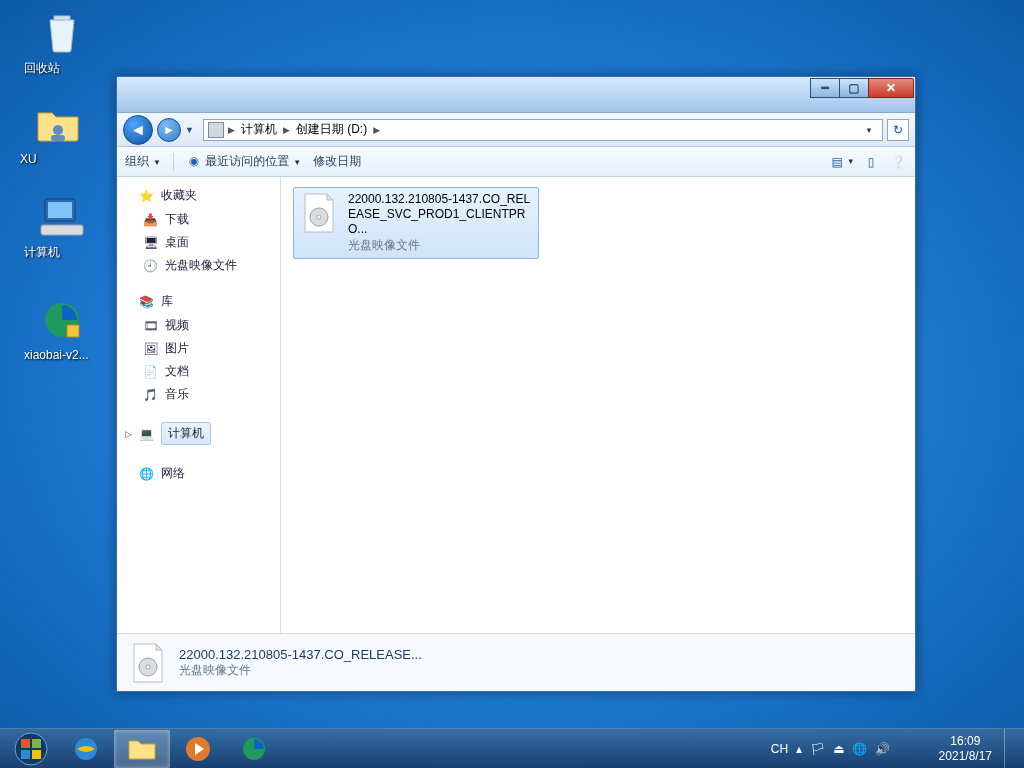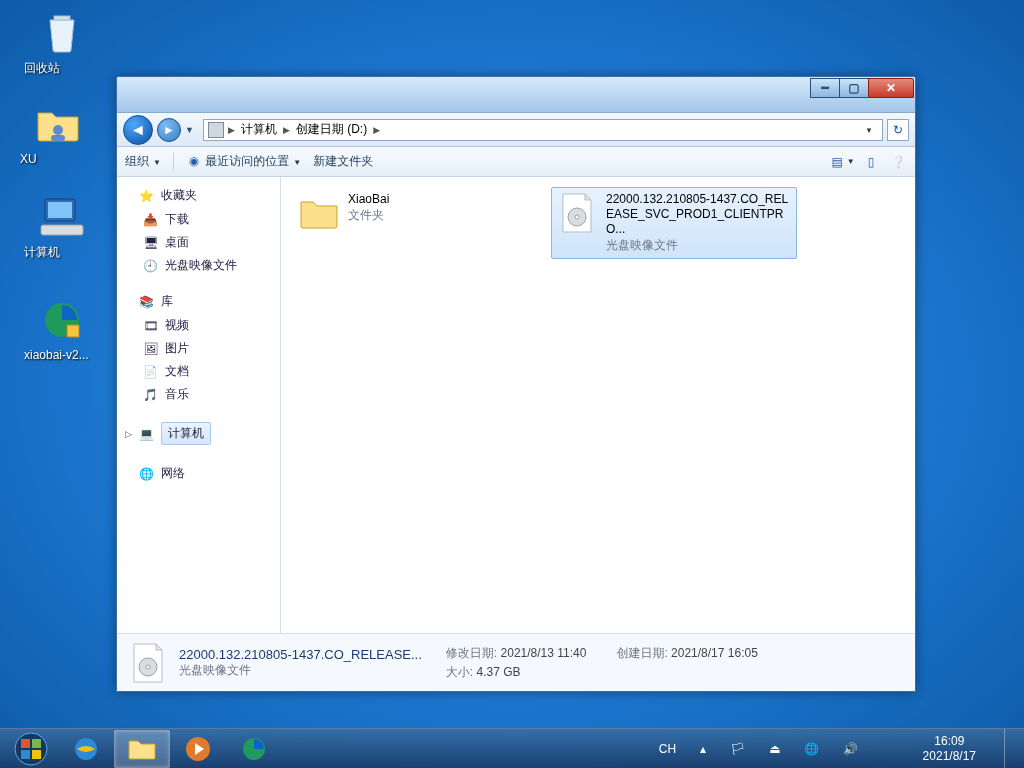--- a/index.html
+++ b/index.html
@@ -60,21 +60,21 @@
 .details .dname { color: #1a3c6e; font-size: 13px; }
 .details .dtype { color: #6b7785; }
 .details .dmeta { display: grid; grid-template-columns: auto auto; gap: 2px 30px; margin-left: 14px; color: #444; }
 .details .dk { color: #6b7785; text-align: right; }
 
 
 .taskbar { position: absolute; left: 0; right: 0; bottom: 0; height: 40px; background: linear-gradient(rgba(60,110,160,.8), rgba(25,60,105,.9)); border-top: 1px solid rgba(255,255,255,.3); display: flex; align-items: center; padding: 0 4px; }
 .start { width: 54px; height: 40px; display: flex; align-items: center; justify-content: center; }
 .tb-pin { width: 56px; height: 38px; display: flex; align-items: center; justify-content: center; border-radius: 2px; }
 .tb-pin.active { background: rgba(255,255,255,.22); box-shadow: inset 0 0 4px rgba(255,255,255,.5); }
-.tray { margin-left: auto; display: flex; align-items: center; gap: 24px; color: #fff; font-size: 11px; padding-right: 6px; }
+.tray { margin-left: auto; display: flex; align-items: center; gap: 8px; color: #fff; font-size: 11px; padding-right: 6px; }
 .tray .clock { text-align: center; line-height: 1.2; margin-left: 40px; }
 .tray .showdesk { width: 10px; height: 40px; border-left: 1px solid rgba(255,255,255,.35); margin-left: 4px; }
 
 
 .folder-svg { fill: #fce08a; stroke: #c9a227; stroke-width: 1; }
 .disc-svg { fill: #d9dde0; stroke: #9aa2aa; }
 </style>
 </head>
 <body>
 
@@ -140,21 +140,21 @@
       <span class="sep">▶</span>
       <span class="addr-drop" style="margin-left:auto">▾</span>
     </div>
     <div class="refresh">↻</div>
   </div>
 
   <div class="tool-row">
     <span><span>组织</span><span class="drop-arrow">▼</span></span>
     <span class="sep-v"></span>
     <span><span class="tool-ico">◉</span> <span>最近访问的位置</span><span class="drop-arrow">▼</span></span>
-    <span>新建文件夹</span>
+    <span>修改日期</span>
     <div class="tool-right">
       <span class="tool-ico">▤<span class="drop-arrow">▼</span></span>
       <span class="tool-ico">▯</span>
       <span class="tool-ico" style="color:#1f72c9">❔</span>
     </div>
   </div>
 
   <div class="body-row">
     <div class="side">
       <div class="grp-hd">
@@ -204,31 +204,20 @@
         </div>
       <div class="sp"></div>
       <div class="grp-hd">
           <span class="tri"></span>
           <span class="si">🌐</span>
           <span>网络</span>
         </div>
     </div>
 
     <div class="content">
-      <div class="file">
-        <div class="fico">
-          <svg width="40" height="34" viewBox="0 0 40 34">
-              <path class="folder-svg" d="M2 6 L14 6 L18 10 L38 10 L38 30 Q38 32 36 32 L4 32 Q2 32 2 30 Z"></path>
-            </svg>
-        </div>
-        <div class="ftxt">
-          <div class="fname">XiaoBai</div>
-          <div class="ftype">文件夹</div>
-        </div>
-      </div>
       <div class="file sel">
         <div class="fico">
           <svg width="36" height="42" viewBox="0 0 36 42">
               <path d="M4 2 L26 2 L32 8 L32 40 L4 40 Z" fill="#fff" stroke="#b5bcc3"></path>
               <path d="M26 2 L26 8 L32 8 Z" fill="#e3e7ea" stroke="#b5bcc3"></path>
               <circle cx="18" cy="25" r="9" class="disc-svg"></circle>
               <circle cx="18" cy="25" r="2" fill="#fff" stroke="#9aa2aa"></circle>
             </svg>
         </div>
         <div class="ftxt">
@@ -244,26 +233,20 @@
       <svg width="36" height="42" viewBox="0 0 36 42">
           <path d="M4 2 L26 2 L32 8 L32 40 L4 40 Z" fill="#fff" stroke="#b5bcc3"></path>
           <path d="M26 2 L26 8 L32 8 Z" fill="#e3e7ea" stroke="#b5bcc3"></path>
           <circle cx="18" cy="25" r="9" class="disc-svg"></circle>
           <circle cx="18" cy="25" r="2" fill="#fff" stroke="#9aa2aa"></circle>
         </svg>
     </div>
     <div class="dmain">
       <div class="dname">22000.132.210805-1437.CO_RELEASE...</div>
       <div class="dtype">光盘映像文件</div>
-    </div>
-    <div class="dmeta">
-      <span><span class="dk">修改日期:</span> <span>2021/8/13 11:40</span></span>
-      <span><span class="dk">创建日期:</span> <span>2021/8/17 16:05</span></span>
-      <span><span class="dk">大小:</span> <span>4.37 GB</span></span>
-      <span></span>
     </div>
   </div>
 </div>
 
 <div class="taskbar">
   <div class="start">
     <svg width="36" height="36" viewBox="0 0 36 36">
         <circle cx="18" cy="18" r="16" fill="#15385f" stroke="#5fa7e4"></circle>
         <rect x="8" y="8" width="9" height="9" fill="#e0552d"></rect>
         <rect x="19" y="8" width="9" height="9" fill="#7ab649"></rect>

